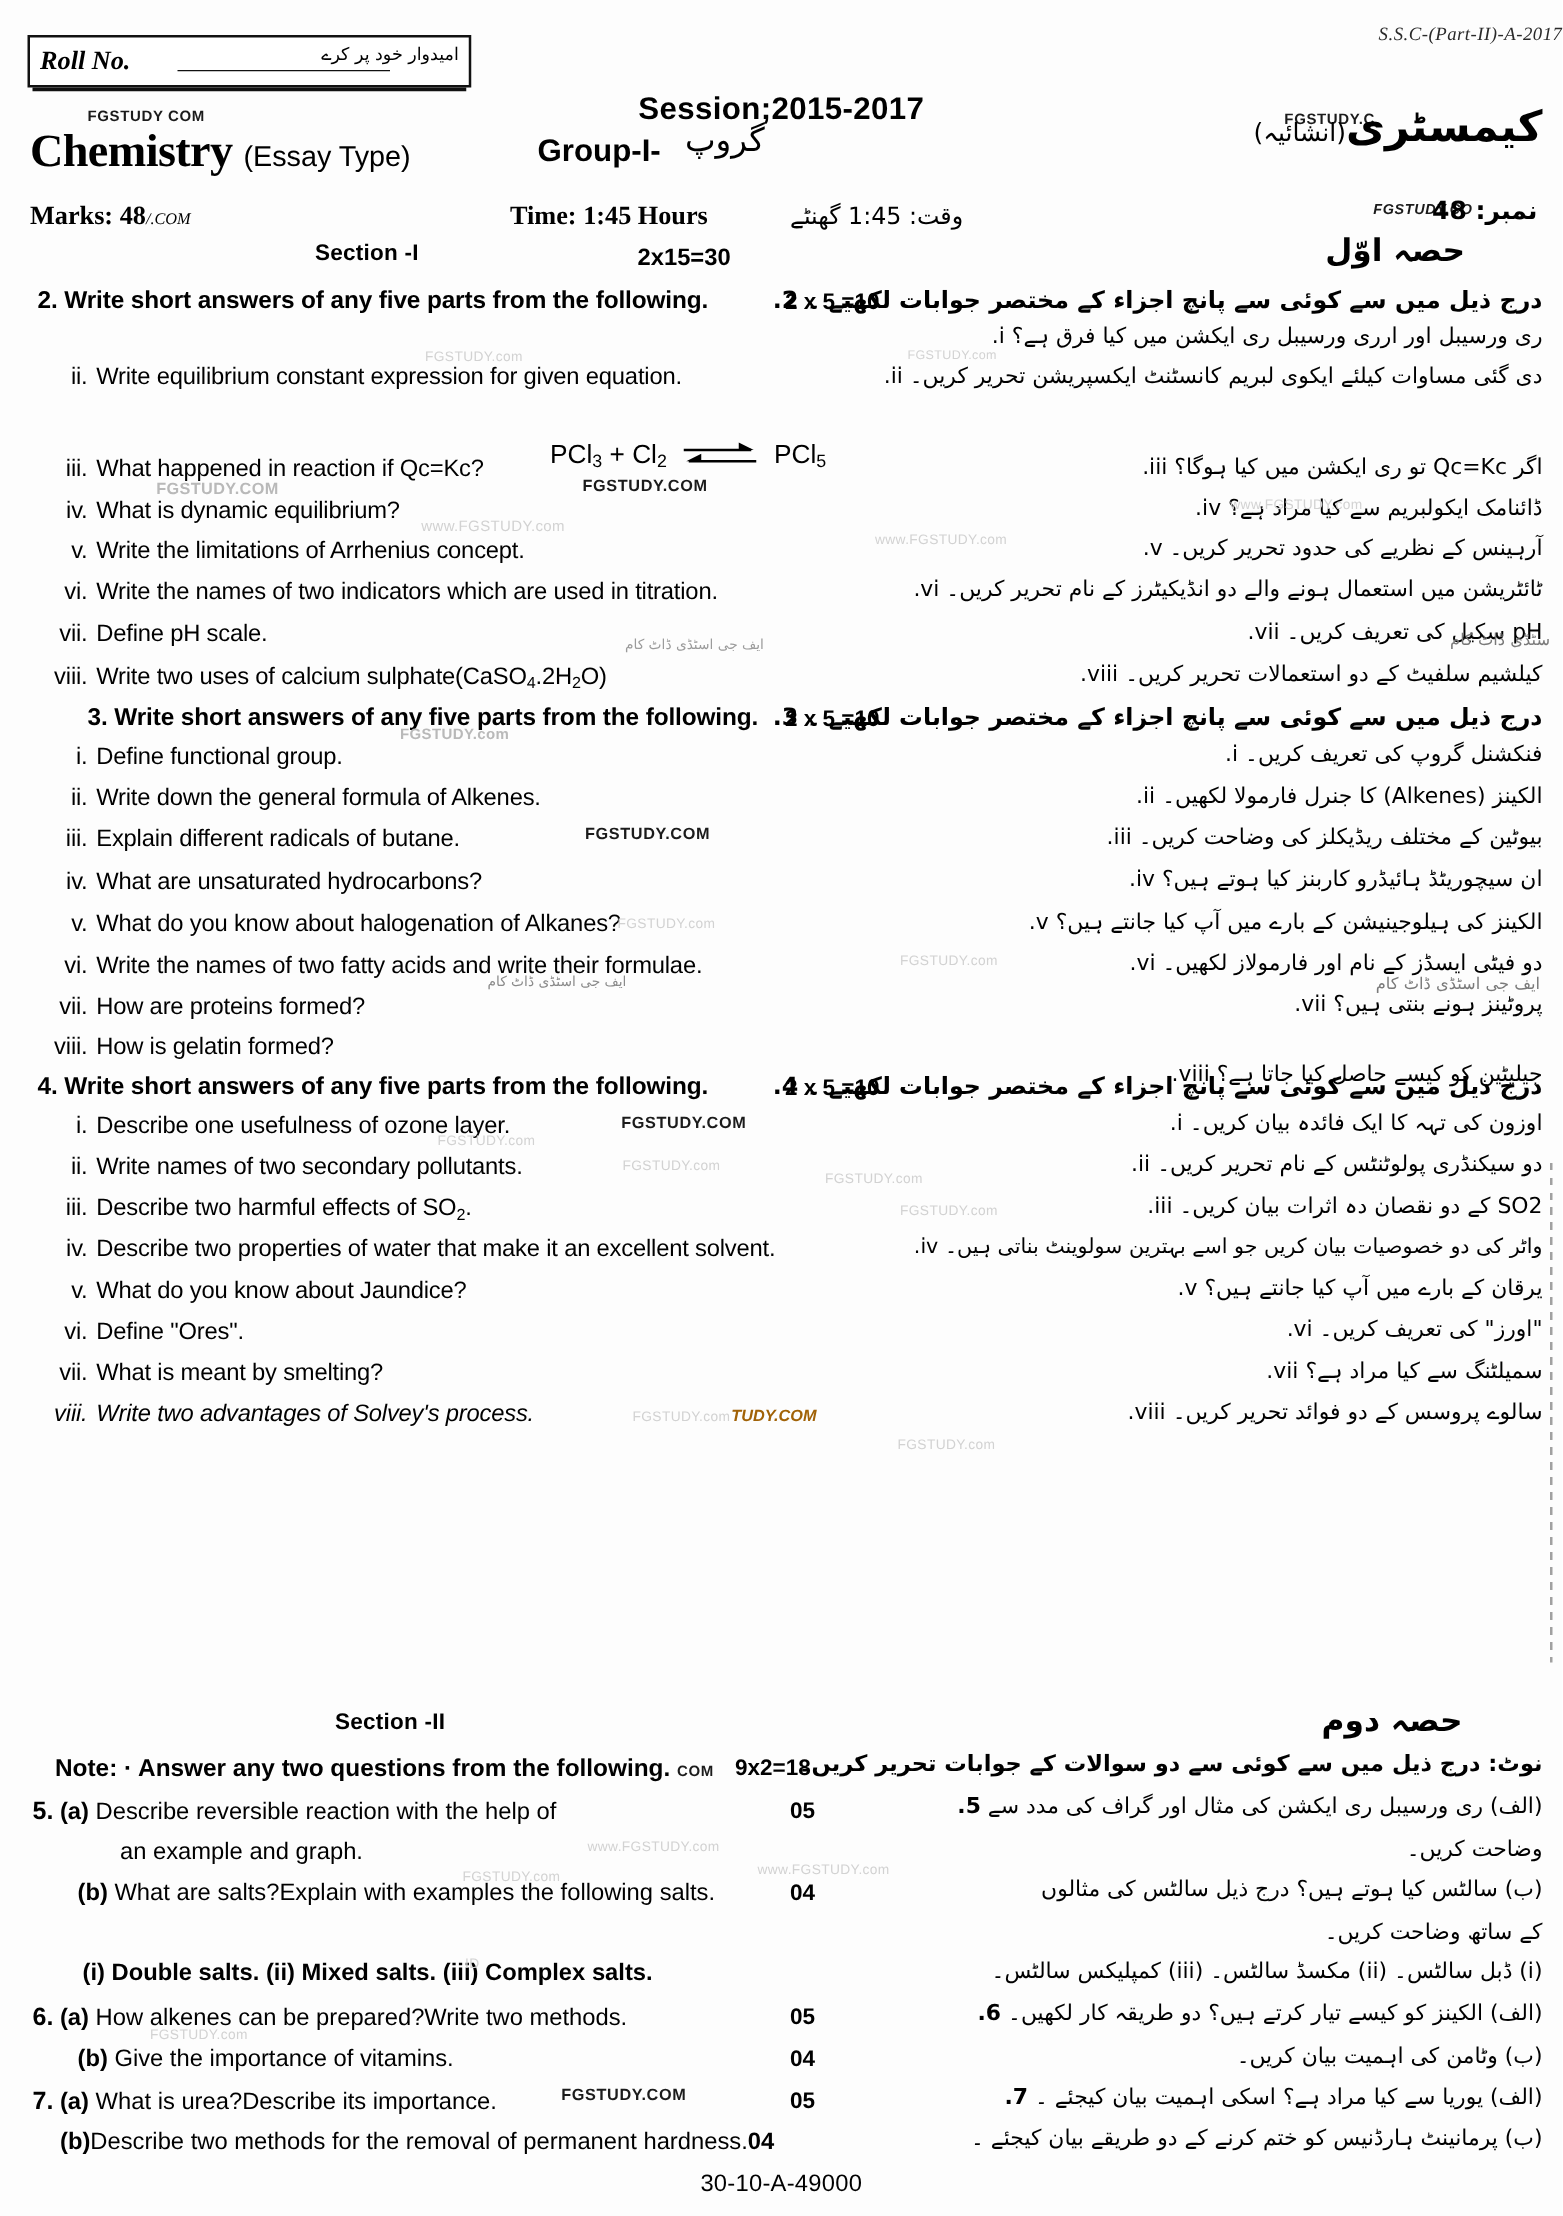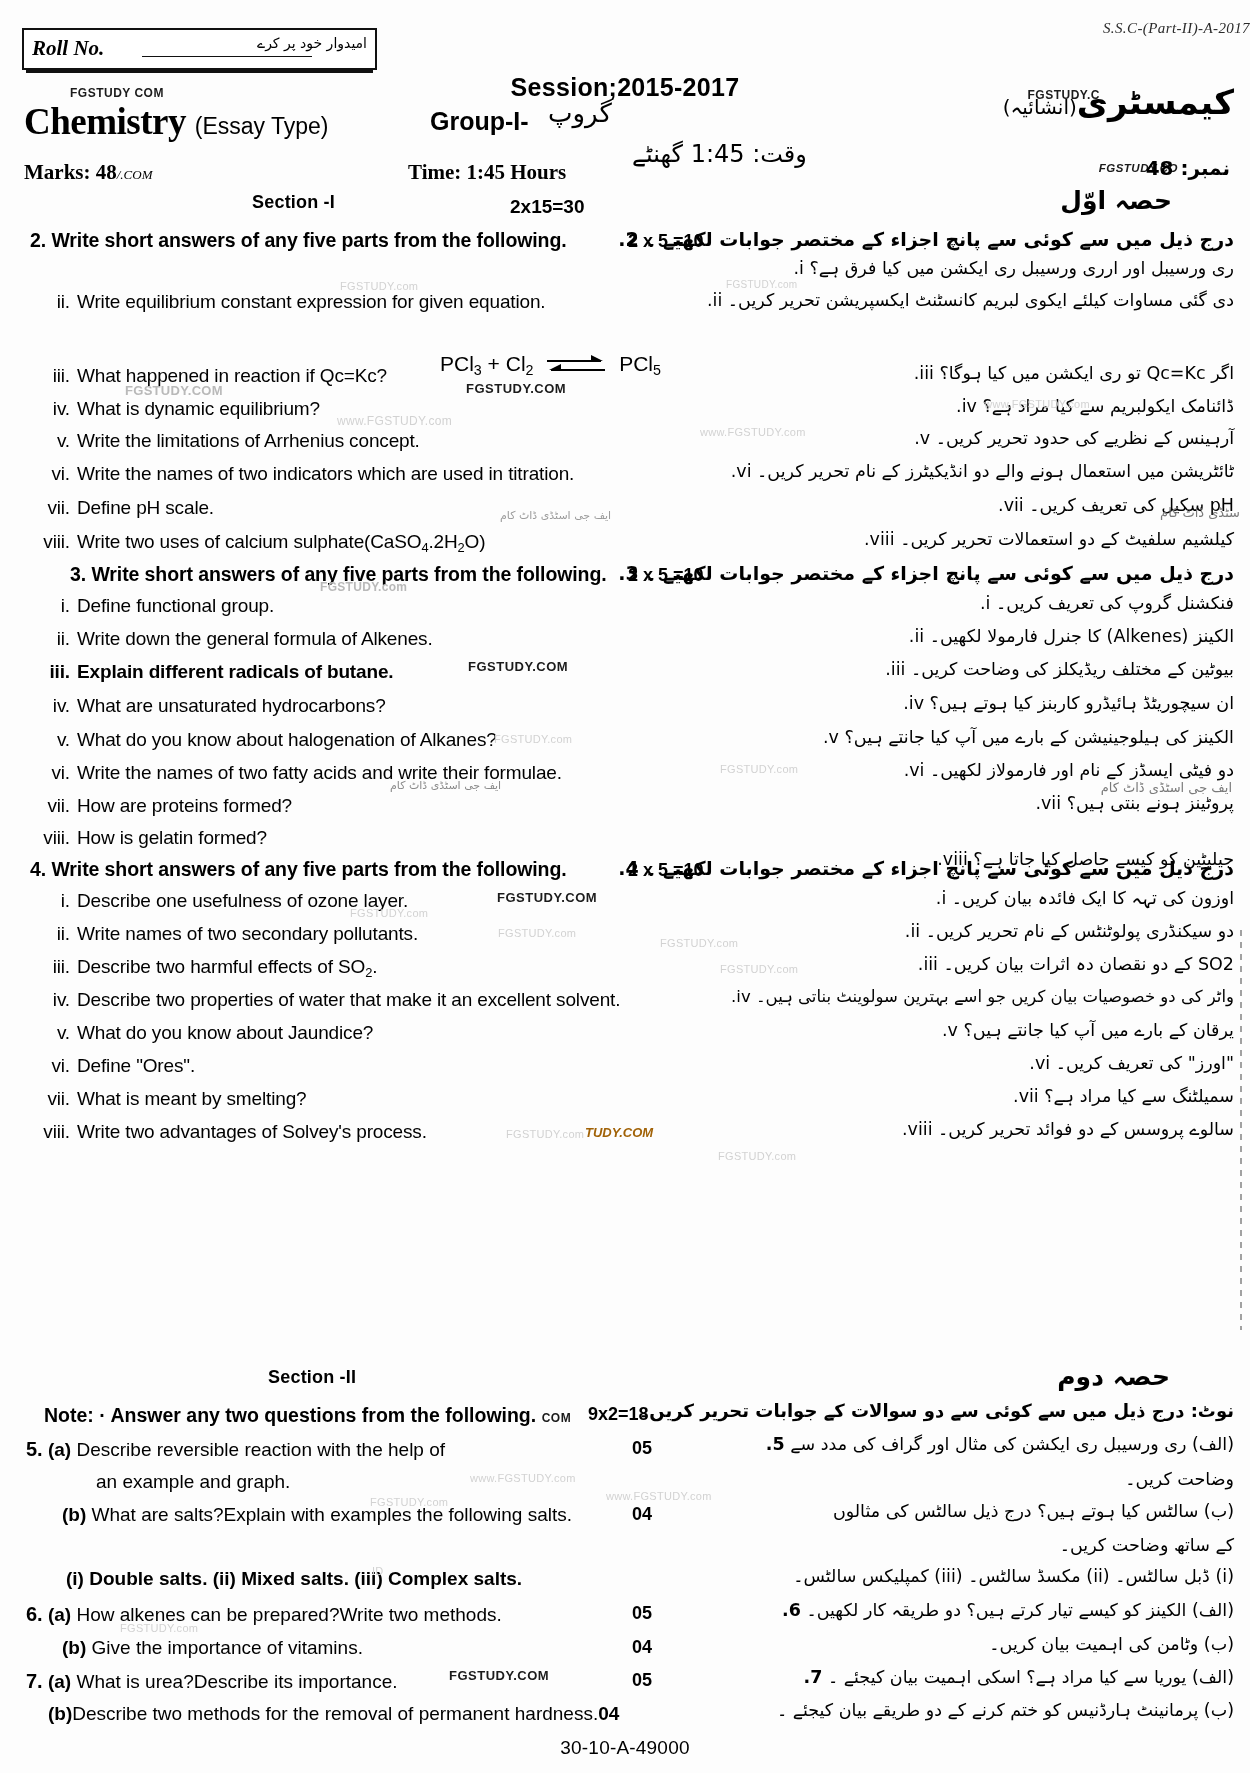--- a/index.html
+++ b/index.html
@@ -77,21 +77,21 @@
   .marks{
     position:absolute;left:24px;top:160px;
     font-family:"Liberation Serif",serif;font-weight:bold;font-size:21px;
   }
   .marks .wmtail{font-family:"Liberation Serif",serif;font-style:italic;font-size:13px;font-weight:normal;}
   .time{
     position:absolute;left:408px;top:160px;
     font-family:"Liberation Serif",serif;font-weight:bold;font-size:21px;
   }
   .time-urdu{
-    position:absolute;left:632px;top:140px;direction:rtl;font-size:24px;
+    position:absolute;left:632px;top:161px;direction:rtl;font-size:19px;
     font-family:"DejaVu Sans",sans-serif;
   }
   .marks-ur{
     position:absolute;right:20px;top:156px;direction:rtl;font-size:20px;
     font-family:"DejaVu Sans",sans-serif;font-weight:bold;
   }
   .wm-marksright{position:absolute;right:72px;top:162px;font-size:11.5px;font-style:italic;}
 
   .section-title{
     position:absolute;font-weight:bold;font-size:18px;letter-spacing:.2px;
@@ -293,21 +293,21 @@
     <span>فنکشنل گروپ کی تعریف کریں۔</span>&nbsp;<span>i.</span>
   </div>
 
   <div class="part" style="left:44px;top:628px;">
     <span class="rn" style="width:26px">ii.</span><span>Write down the general formula of Alkenes.</span>
   </div>
   <div class="part-ur" style="top:626px;">
     <span>الکینز (Alkenes) کا جنرل فارمولا لکھیں۔</span>&nbsp;<span>ii.</span>
   </div>
 
-  <div class="part" style="left:38px;top:661px;font-weight:bold;">
+  <div class="part" style="left:38px;top:661px;">
     <span class="rn" style="width:32px">iii.</span><span>Explain different radicals of butane.</span>
   </div>
   <div class="part-ur" style="top:659px;">
     <span>بیوٹین کے مختلف ریڈیکلز کی وضاحت کریں۔</span>&nbsp;<span>iii.</span>
   </div>
 
   <div class="part" style="left:40px;top:695px;">
     <span class="rn" style="width:30px">iv.</span><span>What are unsaturated hydrocarbons?</span>
   </div>
   <div class="part-ur" style="top:693px;">
@@ -394,21 +394,21 @@
     <span>"اورز" کی تعریف کریں۔</span>&nbsp;<span>vi.</span>
   </div>
 
   <div class="part" style="left:36px;top:1088px;">
     <span class="rn" style="width:34px">vii.</span><span>What is meant by smelting?</span>
   </div>
   <div class="part-ur" style="top:1086px;">
     <span>سمیلٹنگ سے کیا مراد ہے؟</span>&nbsp;<span>vii.</span>
   </div>
 
-  <div class="part" style="left:30px;top:1121px;">
+  <div class="part" style="left:30px;top:1121px;font-style:italic;">
     <span class="rn" style="width:40px">viii.</span><span>Write two advantages of Solvey's process.</span>
   </div>
   <div class="part-ur" style="top:1119px;">
     <span>سالوے پروسس کے دو فوائد تحریر کریں۔</span>&nbsp;<span>viii.</span>
   </div>
 
   <div class="section-title sec2">Section -II</div>
   <div class="sec2-ur">حصہ دوم</div>
 
   <div class="note">

